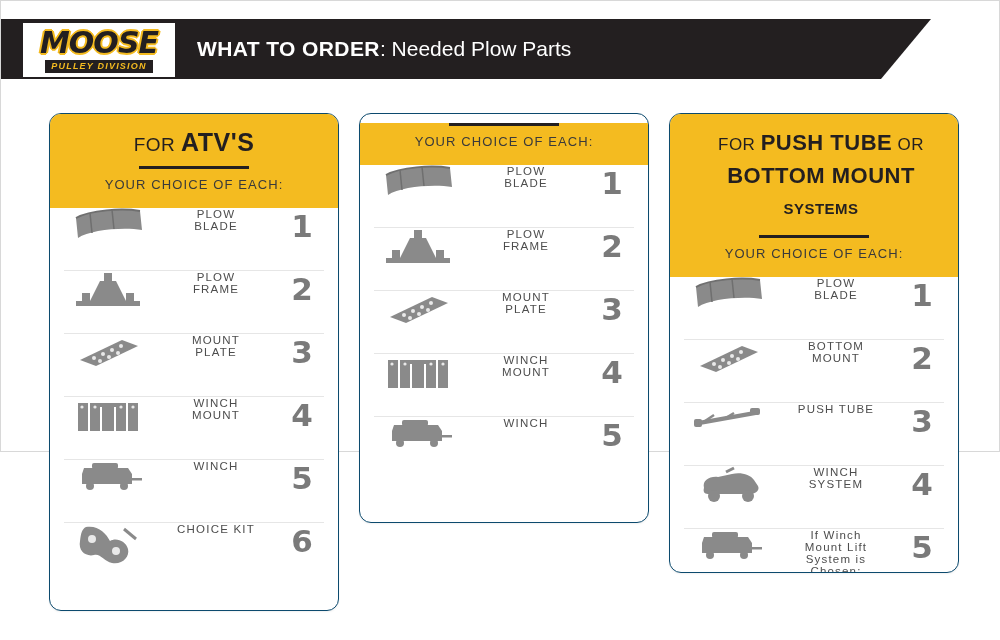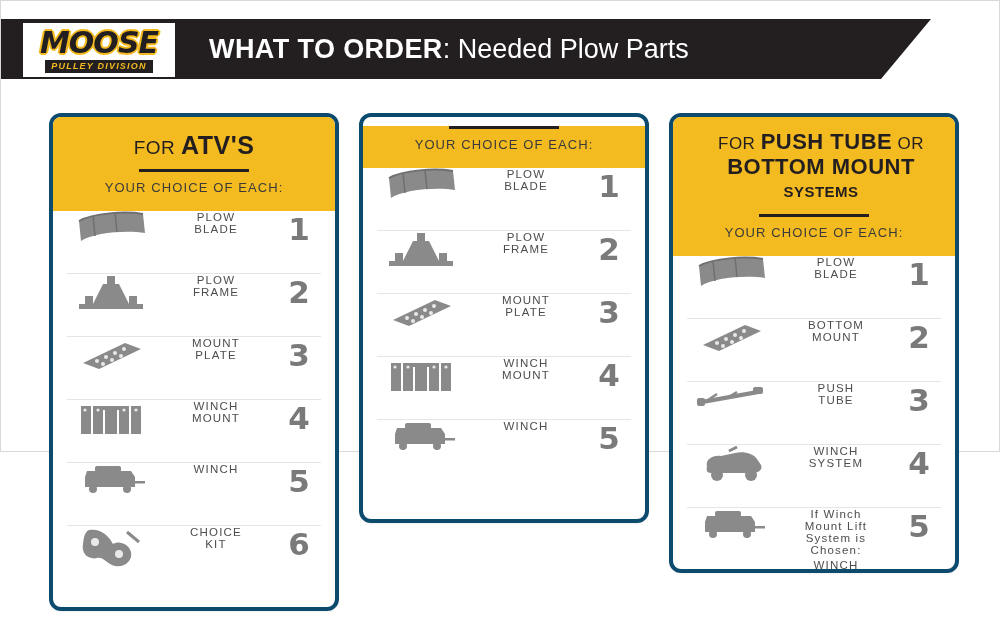--- a/index.html
+++ b/index.html
@@ -48,35 +48,35 @@
     margin-top:2px;
     background:#231f20;
     color:#f4bb20;
     font-size:9px;
     font-weight:bold;
     letter-spacing:1.2px;
     padding:1px 6px 2px 6px;
     font-style:italic;
   }
   .header-title {
-    position:absolute; left:208px; top:0; height:60px;
+    position:absolute; left:196px; top:0; height:60px;
     display:flex; align-items:center;
     color:#ffffff;
-    font-size:27px;
+    font-size:21px;
     z-index:3;
     white-space:nowrap;
   }
   .header-title .strong { font-weight:bold; letter-spacing:0.4px; }
   .header-title .light { font-weight:normal; }
 
   
   .card {
     position:absolute;
     background:#ffffff;
-    border:4px solid #0c4a6e;
+    border:1px solid #0c4a6e;
     border-radius:12px;
     box-shadow:0 1px 2px rgba(0,0,0,0.06);
     overflow:hidden;
   }
   .card-head {
     background:#f4bb20;
     width:100%;
     text-align:center;
     color:#231f20;
   }
@@ -141,21 +141,21 @@
     color:#4d4d4d;
     font-weight:normal;
     margin-top:3px;
   }
 
   
   #card-atv { left:48px; top:112px; width:290px; height:498px; }
   #card-utv { left:358px; top:112px; width:290px; height:410px; }
   #card-push { left:668px; top:112px; width:290px; height:460px; }
 
-  #card-push .head-line1 { font-size:17px; padding-top:13px; line-height:23px;padding-left:14px; }
+  #card-push .head-line1 { font-size:17px; padding-top:13px; line-height:31px;padding-left:14px; }
   #card-push .head-line1 .big { font-size:22px; }
   #card-push .head-rule { margin-top:11px; }
 
   svg { display:block; }
 </style>
 </head>
 <body>
 
 <div class="page">
 

